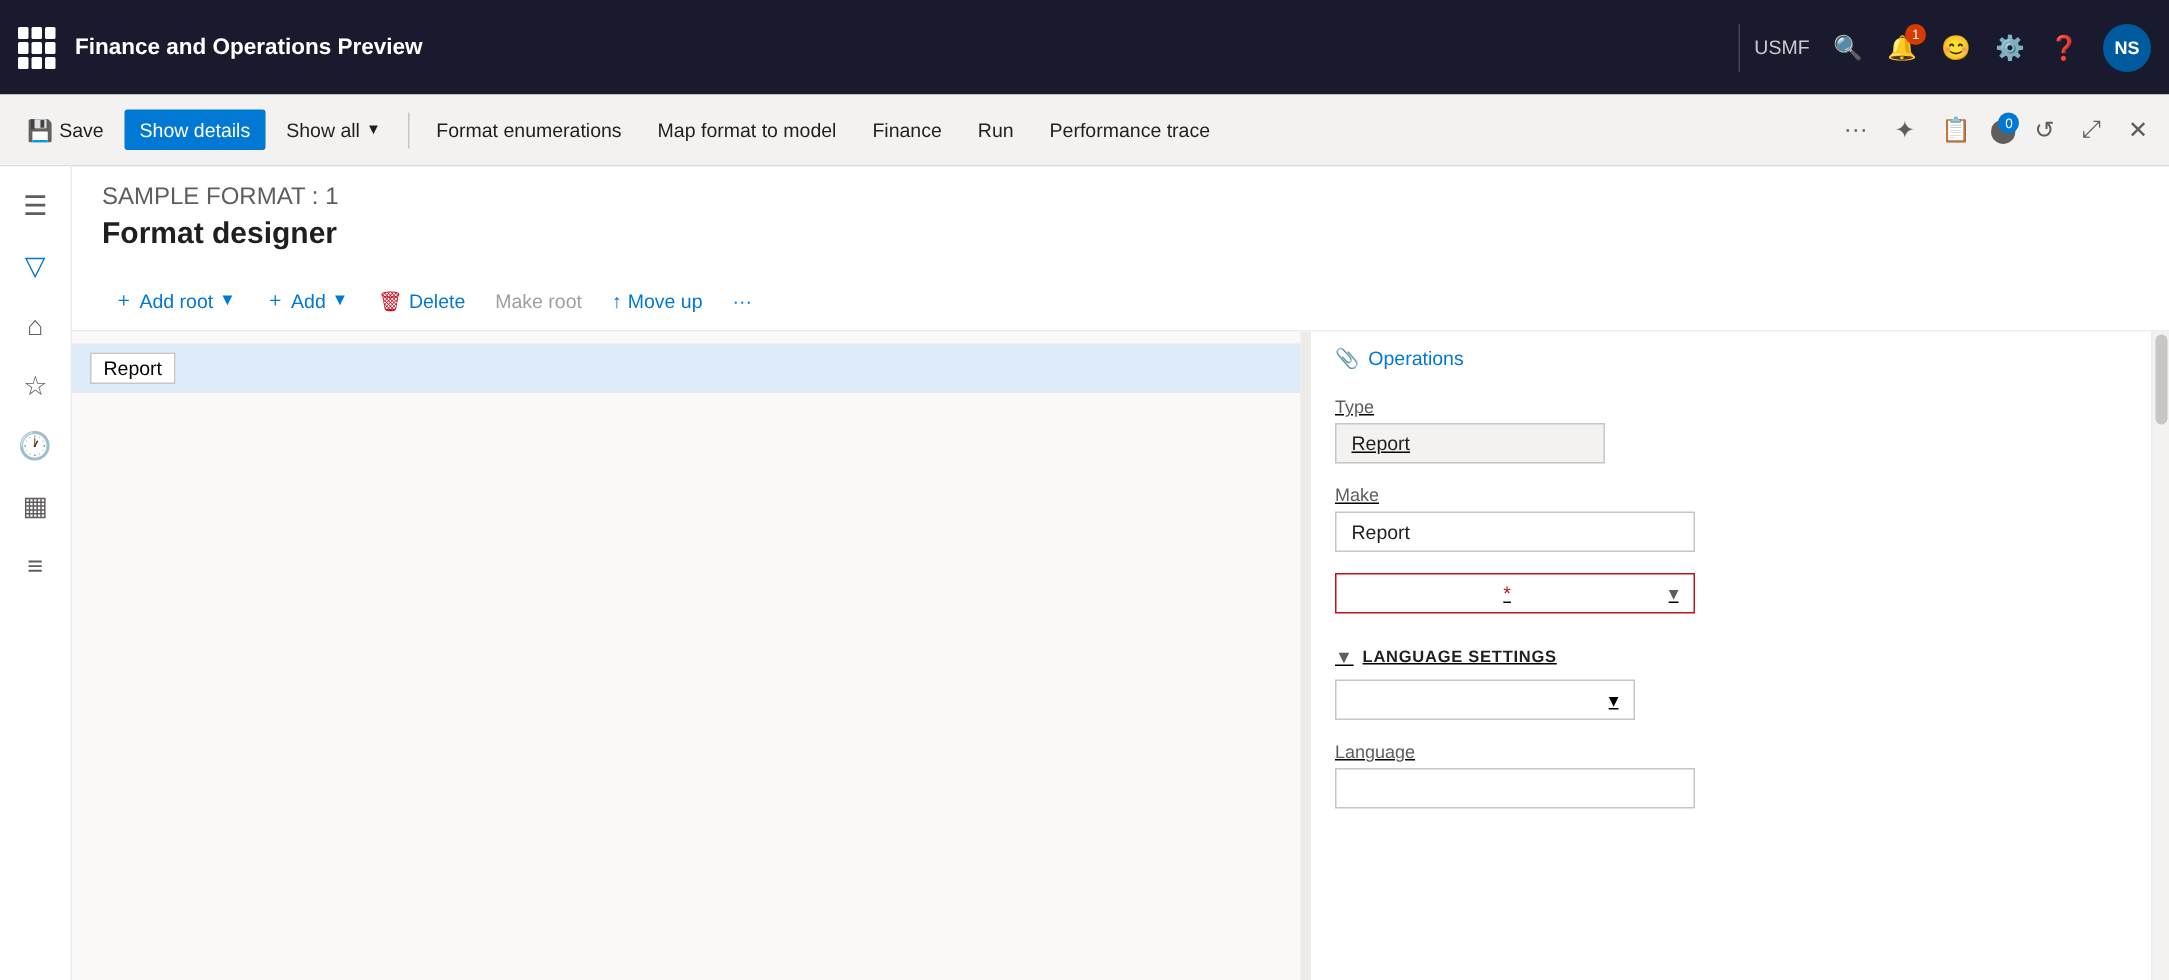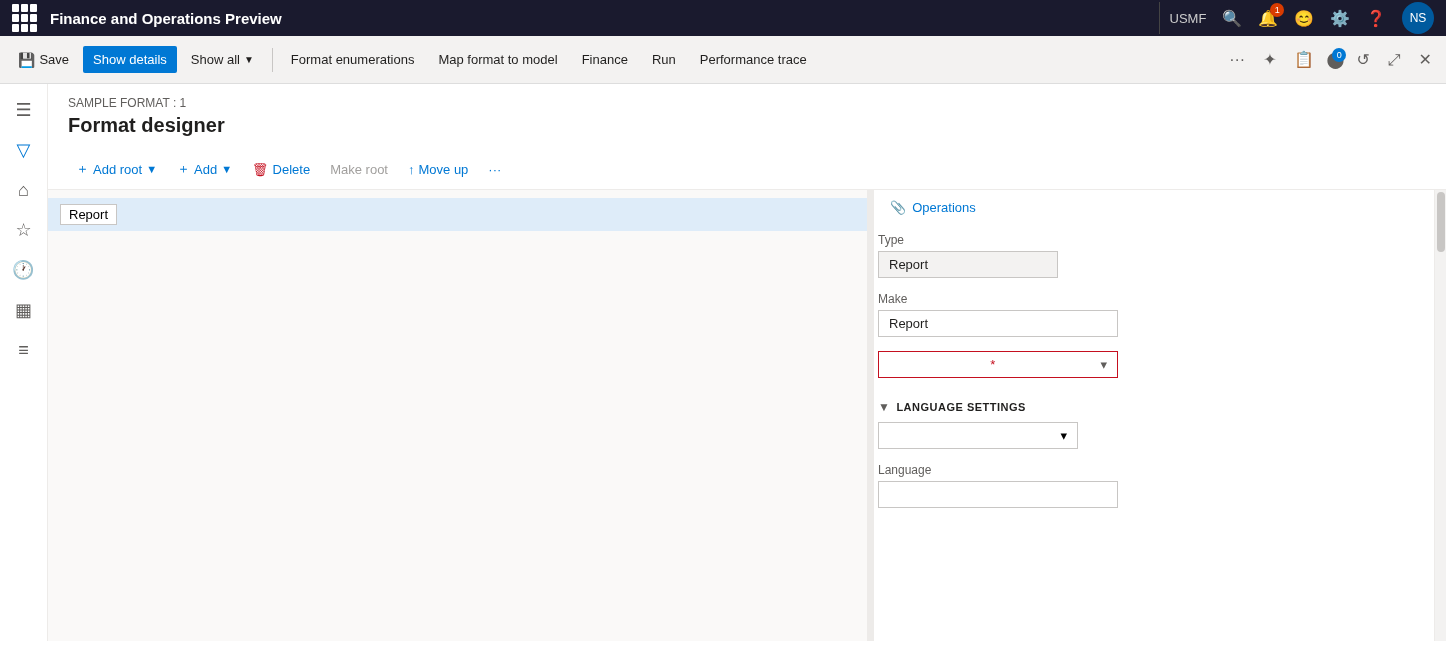--- a/index.html
+++ b/index.html
@@ -4,21 +4,21 @@
   <style>
     * { box-sizing: border-box; margin: 0; padding: 0; }
     body { font-family: 'Segoe UI', sans-serif; font-size: 13px; background: #fff; overflow: hidden; }
 
     
     .title-bar {
       display: flex;
       align-items: center;
       background: #1a1a2e;
       color: #fff;
-      height: 36px;
+      height: 63px;
       padding: 0 12px;
       gap: 10px;
     }
     .title-bar-app-grid {
       width: 28px; height: 28px;
       display: grid; grid-template-columns: repeat(3,7px); gap: 2px;
       cursor: pointer;
     }
     .title-bar-app-grid span {
       background: #fff; border-radius: 1px;
@@ -36,21 +36,21 @@
     .title-bar-org {
       font-size: 13px; color: #ccc;
     }
     .title-bar-icon {
       color: #ccc; font-size: 16px; cursor: pointer;
     }
     .title-bar-avatar {
       width: 32px; height: 32px; border-radius: 50%;
       background: #005a9e; color: #fff;
       display: flex; align-items: center; justify-content: center;
-      font-size: 12px; font-weight: 400; cursor: pointer;
+      font-size: 12px; font-weight: 700; cursor: pointer;
     }
     .notif-badge {
       position: relative; display: inline-block;
     }
     .notif-badge .badge {
       position: absolute; top: -6px; right: -6px;
       background: #d83b01; color: #fff;
       border-radius: 50%; width: 14px; height: 14px;
       font-size: 9px; display: flex; align-items: center; justify-content: center;
     }
@@ -126,21 +126,21 @@
       flex-direction: column;
       overflow: hidden;
     }
 
     
     .page-header {
       padding: 12px 20px 0 20px;
       background: #fff;
     }
     .page-breadcrumb {
-      font-size: 12px; color: #605e5c; margin-bottom: 4px;
+      font-size: 16px; color: #605e5c; margin-bottom: 4px;
     }
     .page-title {
       font-size: 20px; font-weight: 600; color: #201f1e;
       margin-bottom: 12px;
     }
 
     
     .designer-toolbar {
       display: flex;
       align-items: center;
@@ -223,21 +223,22 @@
     
     .attachments-btn {
       display: flex; align-items: center; gap: 6px;
       padding: 10px 16px; cursor: pointer;
       color: #0078d4; font-size: 13px;
       border: none; background: transparent;
     }
 
     
     .prop-form {
-      padding: 8px 4px;
+      padding: 8px 16px;
+      text-decoration: underline;
     }
     .field-group {
       margin-bottom: 14px;
     }
     .field-label {
       font-size: 12px; color: #605e5c;
       margin-bottom: 4px;
     }
     .field-value-readonly {
       background: #f3f2f1;

